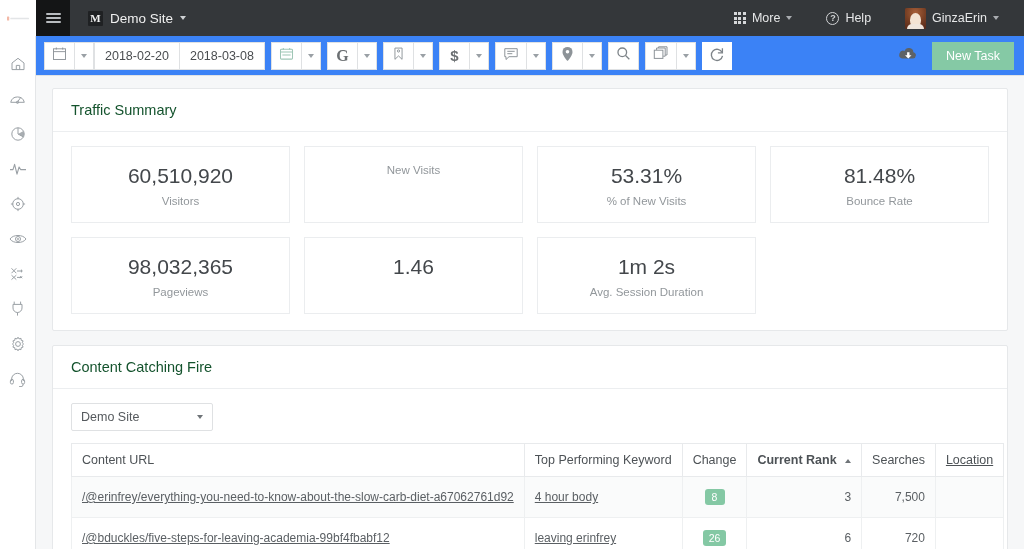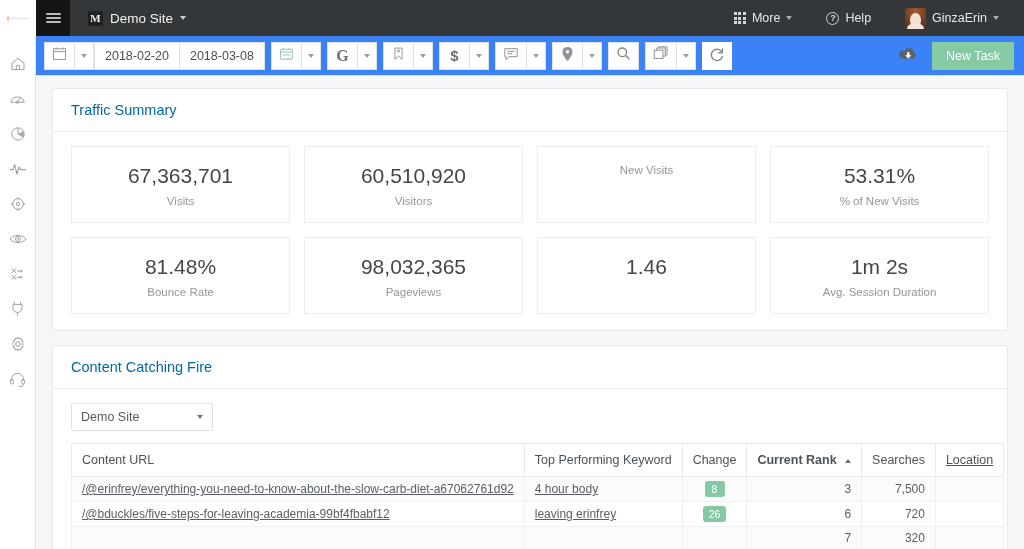--- a/index.html
+++ b/index.html
@@ -148,21 +148,21 @@
   .content {
     position: absolute; left: 36px; top: 76px; width: 988px; height: 473px;
     background: #f6f7f8; padding: 12px 16px 0 16px; overflow: hidden;
   }
   .panel {
     background: #ffffff; border: 1px solid #e6e8ea; border-radius: 2px;
     margin-bottom: 14px;
   }
   .panel-head {
     padding: 13px 18px; border-bottom: 1px solid #eceef0;
-    font-size: 14.5px; color: #0369a1;
+    font-size: 14.5px; color: #14532d;
   }
   .panel-body { padding: 14px 18px 16px 18px; }
 
   .stat-grid { display: grid; grid-template-columns: repeat(4, 1fr); gap: 14px; }
   .stat-card {
     border: 1px solid #ebedef; padding: 17px 8px 15px 8px;
     text-align: center; background: #fff;
   }
   .stat-value { font-size: 21px; color: #43474b; margin-bottom: 7px; }
   .stat-label { font-size: 11.5px; color: #92979b; }
@@ -174,21 +174,21 @@
   }
   .select-box .arrow-dn { margin-left: auto; border-top-color: #6f7478; }
 
   table { width: 100%; border-collapse: collapse; }
   thead th {
     text-align: left; font-weight: normal; font-size: 12.5px; color: #4d5256;
     padding: 9px 10px; border: 1px solid #e8eaec; background: #fff;
     white-space: nowrap;
   }
   tbody td {
-    font-size: 12px; color: #5a5f63; padding: 4px 10px;
+    font-size: 12px; color: #5a5f63; padding: 12px 10px;
     border: 1px solid #eef0f1; white-space: nowrap;
   }
   tbody tr:nth-child(odd) td { background: #fafbfb; }
   tbody tr:nth-child(even) td { background: #ffffff; }
   td a, .link {
     color: #5a5f63; text-decoration: underline; cursor: pointer;
   }
   .num { text-align: right; }
   .th-rank { position: relative; }
   .sort-asc {
@@ -499,24 +499,20 @@
     <button class="new-task">New Task</button>
   </div>
 </div>
 
 <div class="content">
 
   <div class="panel">
     <div class="panel-head">Traffic Summary</div>
     <div class="panel-body">
       <div class="stat-grid">
-        <div class="stat-card">
-          <div class="stat-value">67,363,701</div>
-          <div class="stat-label">Visits</div>
-        </div>
         <div class="stat-card">
           <div class="stat-value">60,510,920</div>
           <div class="stat-label">Visitors</div>
         </div>
         <div class="stat-card">
           <div class="stat-label">New Visits</div>
         </div>
         <div class="stat-card">
           <div class="stat-value">53.31%</div>
           <div class="stat-label">% of New Visits</div>

